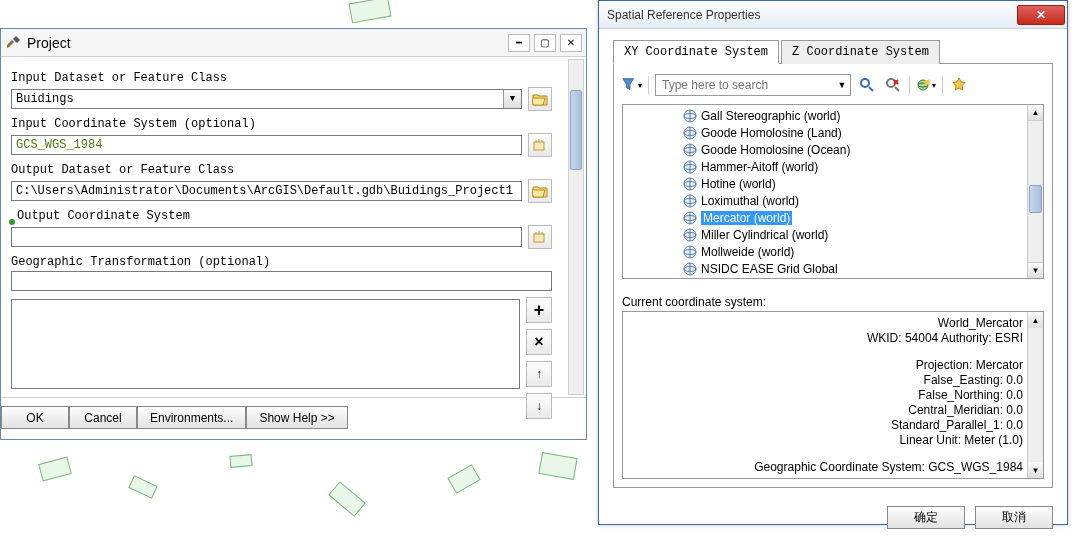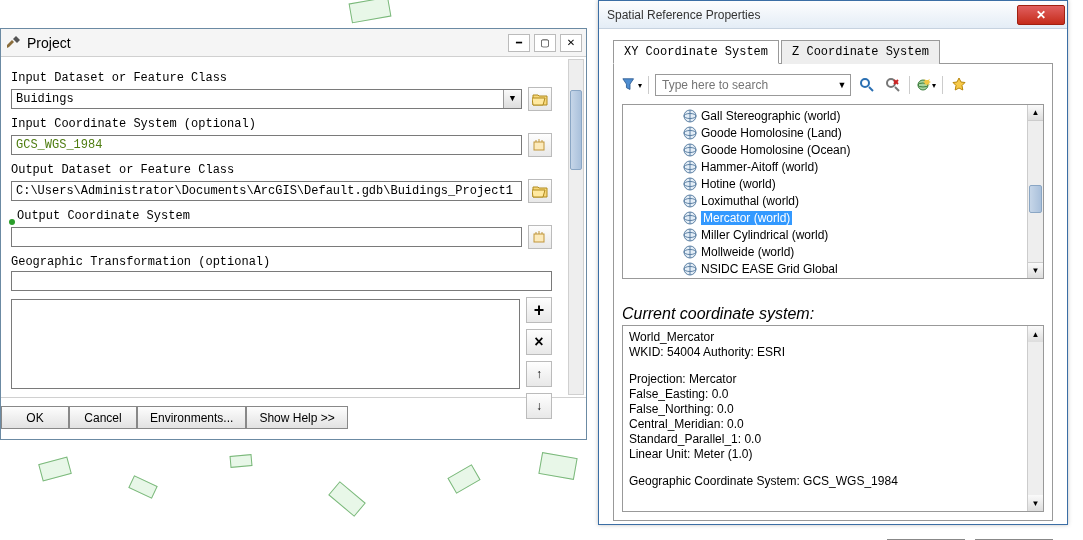--- a/index.html
+++ b/index.html
@@ -286,30 +286,31 @@
 }
 .cs-vscroll .arrow.bottom { position: absolute; bottom: 0; left: 0; right: 0; border-top: 1px solid #ccc; border-bottom: none;}
 .cs-vscroll .thumb {
   position: absolute;
   left: 1px; right: 1px;
   top: 80px; height: 28px;
   background: linear-gradient(to right,#c6d6e8,#a9c0db);
   border: 1px solid #8aa6c4;
   border-radius: 2px;
 }
-.ccs-label { margin-top: 26px; font-size: 16px; font-style: italic; }
+.ccs-label { margin-top: 16px; font-size: 12px; }
 .ccs-box {
-  height: 187px;
+  height: 168px;
   border: 1px solid #999;
   background: #fff;
   margin-top: 2px;
   position: relative;
   padding: 4px 20px 4px 6px;
   font-size: 12px;
   line-height: 15px;
+  text-align: right;
 }
 .ccs-box .vscroll {
   position: absolute;
   right: 0; top: 0; bottom: 0;
   width: 16px;
   background: #eee;
   border-left: 1px solid #ccc;
 }
 .ccs-box .vscroll .arrow { height: 16px; background: linear-gradient(#fafafa,#ddd); display:flex;align-items:center;justify-content:center;font-size:8px;}
 .ccs-box .vscroll .arrow.bottom { position:absolute;bottom:0;left:0;right:0;}

